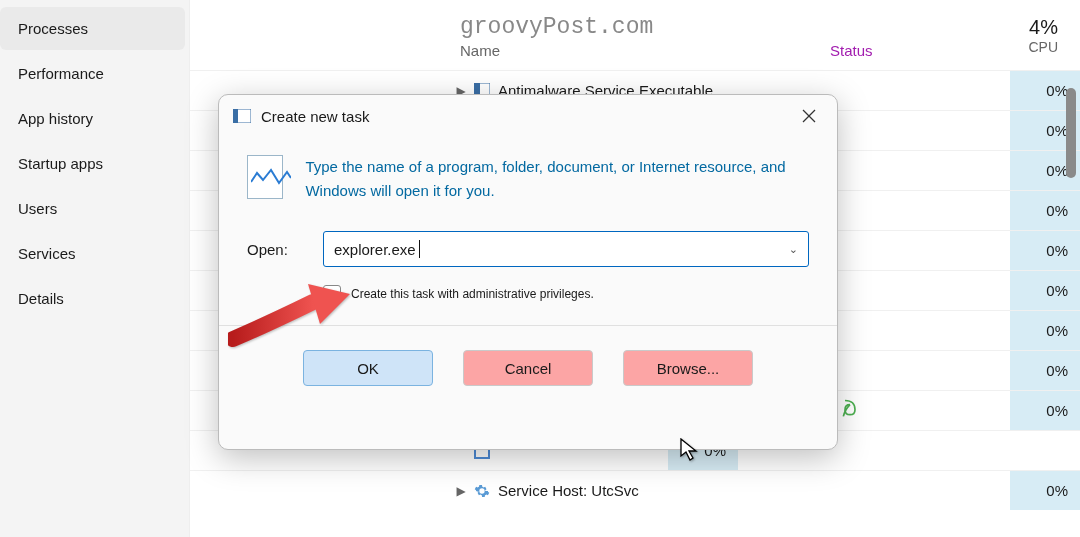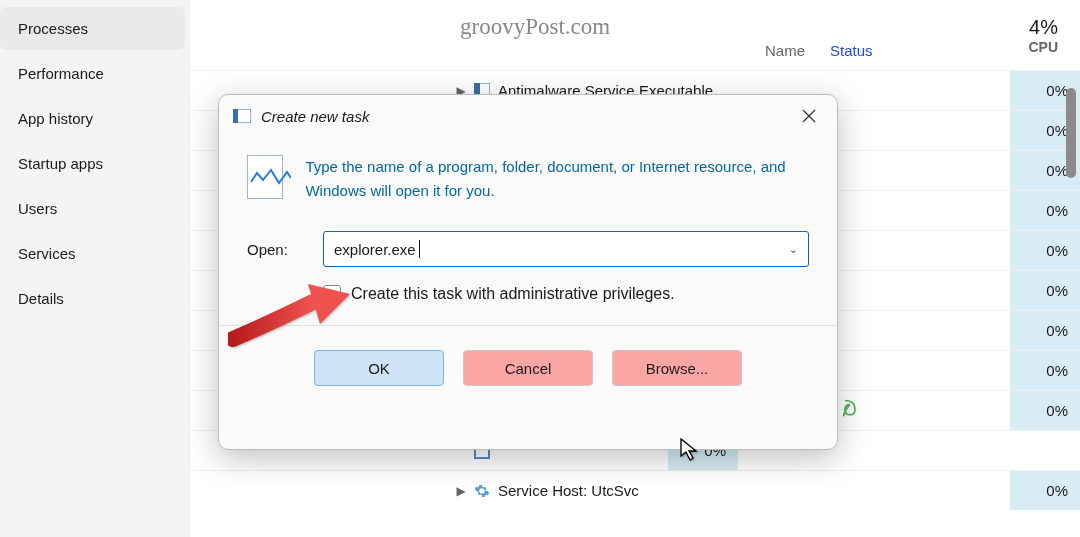--- a/index.html
+++ b/index.html
@@ -7,67 +7,67 @@
     
     .tm-root { display: flex; height: 100%; }
     
     
     .sidebar { width: 190px; background: #f4f4f4; border-right: 1px solid #eee; padding-top: 5px; }
     .sidebar-item { padding: 13px 18px; border-radius: 6px; margin: 2px 4px 2px 0; cursor: pointer; }
     .sidebar-item.active { background: #eaeaea; }
     
     
     .main { flex: 1; position: relative; }
-    .watermark { position: absolute; left: 270px; top: 14px; font-family: Liberation Serif, serif; font-size: 23px; color: #888; }
+    .watermark { position: absolute; left: 270px; top: 14px; font-family: Liberation Mono, monospace; font-size: 23px; color: #888; }
     .columns-header { display: flex; align-items: center; height: 70px; padding-right: 10px; }
-    .col-name-hdr { flex: 1; padding-left: 270px; padding-top: 30px; color: #666; text-align: right; }
-    .col-status-hdr { width: 170px; color: #1d4ed8; padding-top: 30px; margin-left: 25px; }
+    .col-name-hdr { flex: 1; padding-left: 270px; padding-top: 30px; color: #666; }
+    .col-status-hdr { width: 170px; color: #a21caf; padding-top: 30px; margin-left: 25px; }
     .col-cpu-hdr { width: 70px; text-align: right; padding-right: 12px; }
     .cpu-pct { font-size: 20px; font-weight: 400; }
-    .cpu-lbl { color: #666; font-size: 14px; font-weight: bold; }
+    .cpu-lbl { color: #666; font-size: 14px; }
     
     .process-rows { }
     .process-row { display: flex; align-items: center; height: 40px; border-top: 1px solid #f0f0f0; }
     .process-row .expand { width: 22px; text-align: center; color: #666; font-size: 12px; margin-left: 260px; }
     .process-row .ficon { width: 20px; margin-right: 6px; display: inline-flex; align-items: center; justify-content: center; }
     .process-row .pname { flex: 1; }
     .process-row .pstatus { width: 170px; display: flex; align-items: center; }
     .process-row .pcpu { width: 70px; text-align: right; padding-right: 12px; background: #d7ecf5; height: 100%; display: flex; align-items: center; justify-content: flex-end; }
     
     .leaf-icon { color: #4caf50; font-size: 18px; }
     
     
     .scrollbar { position: absolute; right: 4px; top: 88px; width: 10px; height: 90px; background: #8a8a8a; border-radius: 5px; }
     
     
     .dialog-mask { position: absolute; left: 218px; top: 94px; width: 620px; height: 356px; background: #fafafa; border: 1px solid #bbb; border-radius: 10px; box-shadow: 0 8px 32px rgba(0,0,0,0.25); overflow: hidden; }
     .dlg-title { display: flex; align-items: center; height: 42px; padding: 0 14px; }
     .dlg-title-icon { margin-right: 10px; display: inline-flex; }
-    .dlg-title-text { flex: 1; font-size: 15px; font-style: italic; }
+    .dlg-title-text { flex: 1; font-size: 15px; }
     .dlg-close { width: 28px; height: 28px; display: flex; align-items: center; justify-content: center; font-size: 16px; cursor: pointer; border-radius: 4px; }
     
     .dlg-body { padding: 18px 28px 0 28px; }
     .dlg-info { display: flex; gap: 22px; margin-bottom: 28px; }
     .dlg-info-icon { width: 48px; height: 44px; border: 1px solid #9bb6c9; background: #fff; position: relative; }
     .dlg-info-icon .chart { position: absolute; left: 3px; top: 12px; width: 40px; height: 18px; }
     .dlg-desc { line-height: 1.6; font-size: 15px; color: #0369a1; }
     
     .dlg-open-row { display: flex; align-items: center; gap: 20px; margin-bottom: 18px; }
     .dlg-open-label { width: 56px; }
     .dlg-combo { flex: 1; height: 36px; border: 1px solid #0067c0; border-radius: 3px; background: #fff; display: flex; align-items: center; padding: 0 10px; font-size: 15px; position: relative; }
     .dlg-combo-text { flex: 1; }
     .dlg-combo-caret { color: #555; font-size: 11px; }
     .caret-line { position: absolute; border-right: 1px solid #111; height: 18px; left: 95px; }
     
     .dlg-admin-row { display: flex; align-items: center; gap: 10px; margin-left: 76px; margin-bottom: 22px; }
     .dlg-checkbox { width: 18px; height: 18px; border: 1px solid #888; border-radius: 3px; background: #fff; cursor: pointer; }
-    .dlg-admin-text { font-size: 16px; }
+    .dlg-admin-text { font-size: 12px; }
     
     .dlg-sep { height: 1px; background: #e0e0e0; margin: 0 -28px; }
-    .dlg-buttons { display: flex; gap: 19px; justify-content: center; padding: 24px 0 20px 0; }
+    .dlg-buttons { display: flex; gap: 30px; justify-content: center; padding: 24px 0 20px 0; }
     .dlg-btn { width: 130px; height: 36px; border: 1px solid #c9c9c9; border-radius: 4px; background: #fca5a5; display: flex; align-items: center; justify-content: center; cursor: pointer; font-size: 15px; }
     .dlg-btn.primary { background: #cfe4f8; border-color: #7bb3e0; }
     
     
     .red-arrow { position: absolute; left: 228px; top: 284px; pointer-events: none; }
     .red-arrow svg { filter: drop-shadow(1px 1px 1px rgba(0,0,0,0.25)); }
     
     
     .cursor { position: absolute; left: 680px; top: 438px; pointer-events: none; }
     .cursor svg { filter: drop-shadow(1px 1px 1px rgba(0,0,0,0.3)); }

